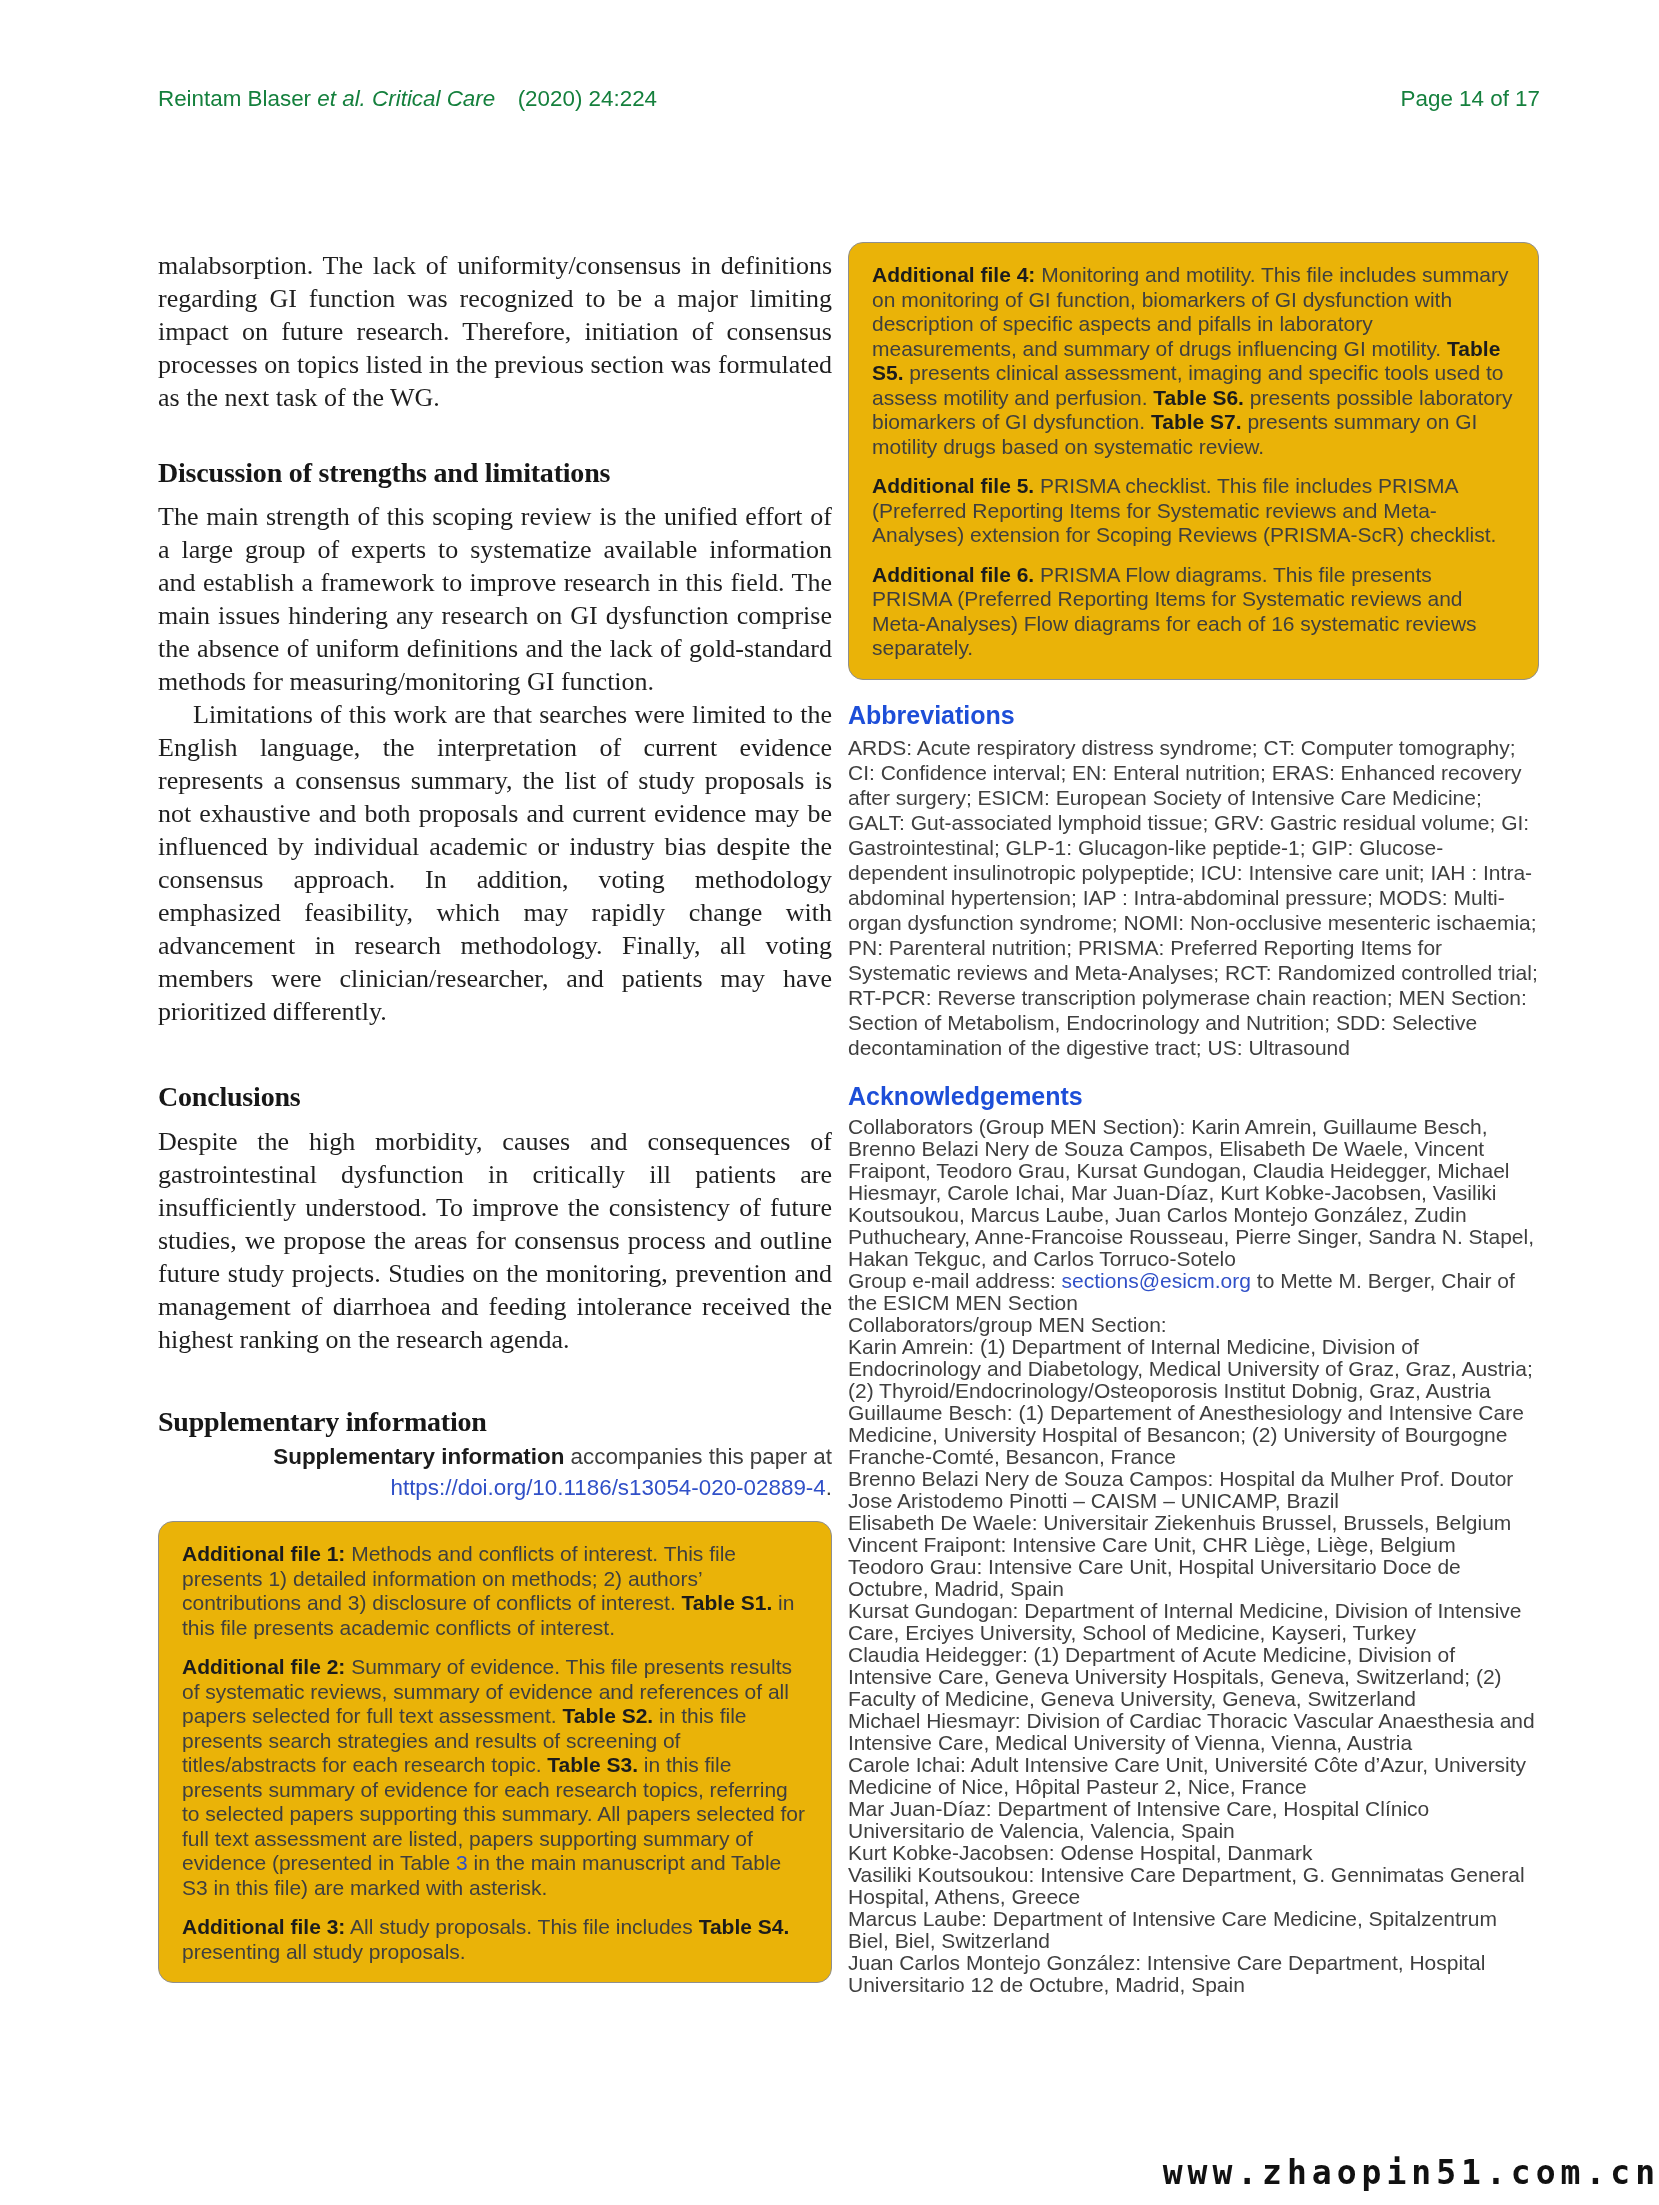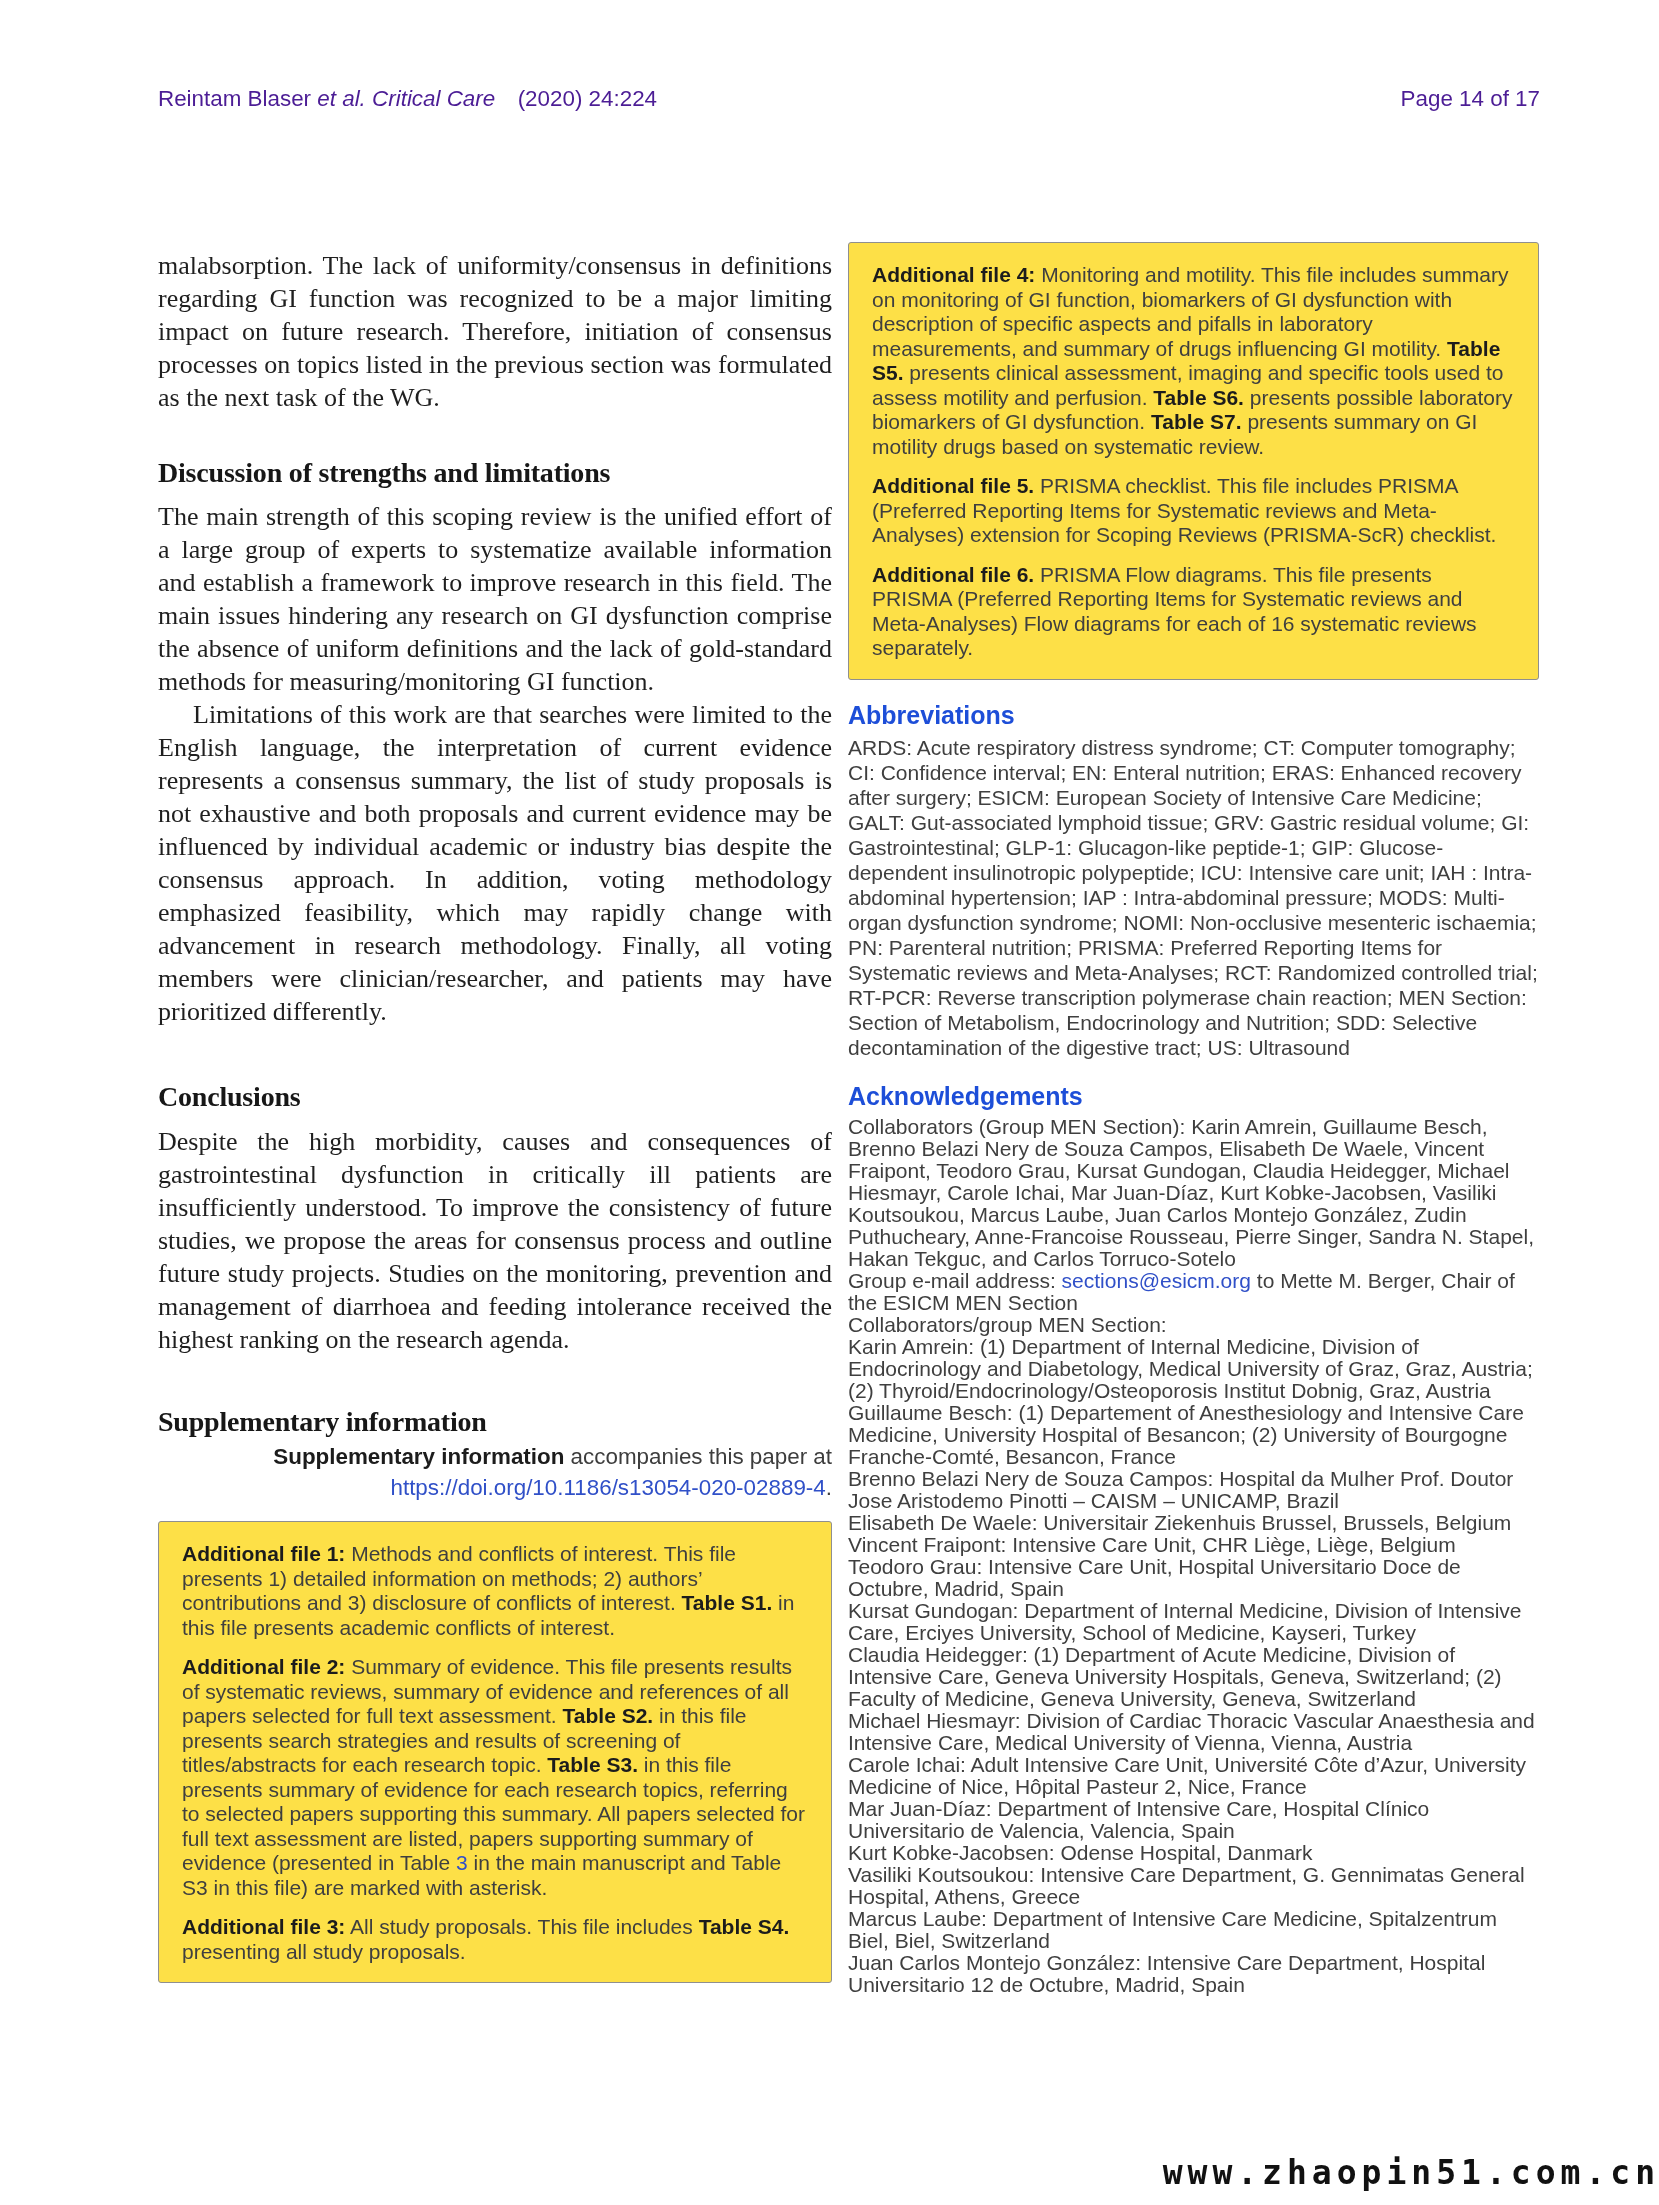--- a/index.html
+++ b/index.html
@@ -2,21 +2,21 @@
 <html lang="en" style="font-size:13.3px"><head>
 <meta charset="utf-8">
 <style>
   html,body{margin:0;padding:0;}
   body{
     width:1660px;height:2205px;position:relative;background:#ffffff;
     font-family:"Liberation Sans",sans-serif;color:#3d3d3d;overflow:hidden;
   }
   
   .hdr{position:absolute;top:86px;left:158px;width:1382px;
-    font-size:22.4px;color:#4c1d95;}
+    font-size:22.4px;color:#15803d;}
   .hdr .left{float:left;}
   .hdr .right{float:right;}
   .hdr .it{font-style:italic;}
   
   .col{position:absolute;top:242px;}
   .col-left{left:158px;width:674px;}
   .col-right{left:848px;width:691px;}
   
   .serif-para{
     font-family:"Liberation Serif",serif;font-size:26px;line-height:33px;
@@ -26,21 +26,21 @@
   .sec-head{
     font-family:Liberation Serif, serif;font-weight:bold;font-size:28px;
     color:#171717;margin:43px 0 11.6px 0;letter-spacing:-0.2px;
   }
   .supp-para{
     font-size:22.4px;line-height:31px;color:#3d3d3d;margin:0;text-align:right;
   }
   .supp-para .seg-bold{color:#1c1c1c;}
   
   .file-box{
-    border:1.7px solid #8f8f8f;border-radius:3px;background:#fde047;
+    border:1.7px solid #8f8f8f;border-radius:15px;background:#eab308;
     padding:20px 23px 15px 23px;margin-top:18px;
   }
   .file-box.right-top{margin-top:0;}
   .file-entry{
     font-size:21px;line-height:24.5px;color:#3f3f3f;margin:0 0 15px 0;
   }
   .file-entry:last-child{margin-bottom:3.3px;}
   .seg-plain{}
   .seg-bold{font-weight:bold;color:#1c1c1c;}
   .seg-link{color:#3050c8;}

